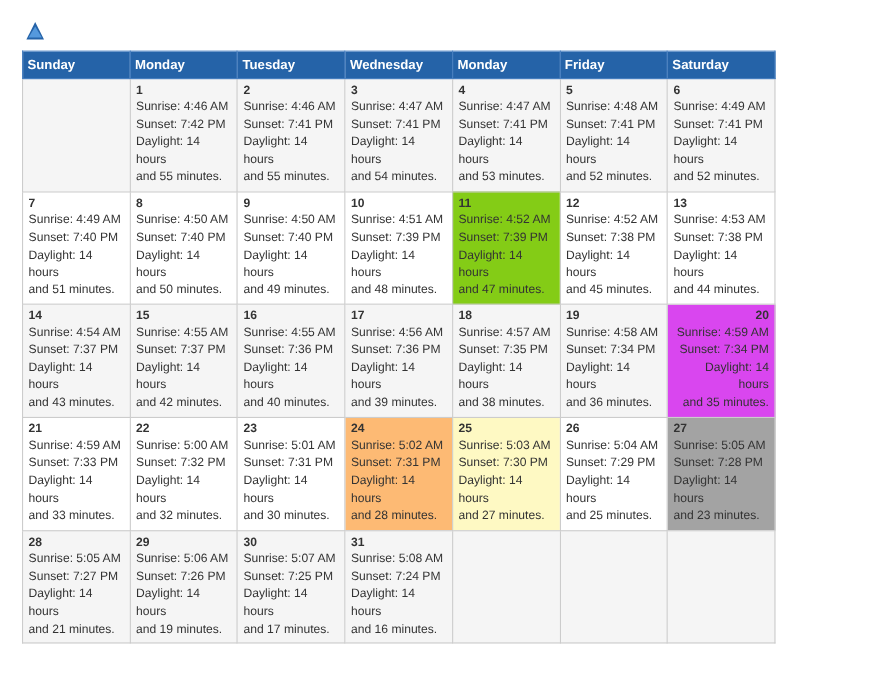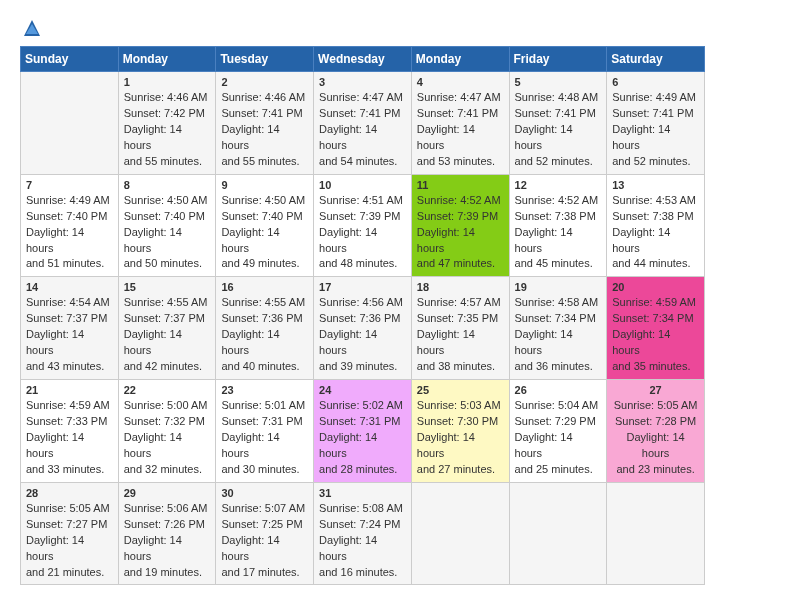--- a/index.html
+++ b/index.html
@@ -269,21 +269,21 @@
 Daylight: 14 hours
 and 38 minutes.</div>
           </td>
           <td style="background: rgb(245, 245, 245);">
             <span class="day-num">19</span>
             <div class="day-info" style="white-space: pre-line;">Sunrise: 4:58 AM
 Sunset: 7:34 PM
 Daylight: 14 hours
 and 36 minutes.</div>
           </td>
-          <td style="background: #ec4899;">
+          <td style="background: #d946ef; text-align: right;">
             <span class="day-num">20</span>
             <div class="day-info" style="white-space: pre-line;">Sunrise: 4:59 AM
 Sunset: 7:34 PM
 Daylight: 14 hours
 and 35 minutes.</div>
           </td>
         </tr>
         <tr>
           <td style="background: rgb(255, 255, 255);">
             <span class="day-num">21</span>
@@ -299,42 +299,42 @@
 Daylight: 14 hours
 and 32 minutes.</div>
           </td>
           <td style="background: rgb(255, 255, 255);">
             <span class="day-num">23</span>
             <div class="day-info" style="white-space: pre-line;">Sunrise: 5:01 AM
 Sunset: 7:31 PM
 Daylight: 14 hours
 and 30 minutes.</div>
           </td>
-          <td style="background: #f0abfc; margin-left: 32px;">
+          <td style="background: #fdba74; margin-left: 32px;">
             <span class="day-num">24</span>
             <div class="day-info" style="white-space: pre-line;">Sunrise: 5:02 AM
 Sunset: 7:31 PM
 Daylight: 14 hours
 and 28 minutes.</div>
           </td>
           <td style="background: #fef9c3;">
             <span class="day-num">25</span>
             <div class="day-info" style="white-space: pre-line;">Sunrise: 5:03 AM
 Sunset: 7:30 PM
 Daylight: 14 hours
 and 27 minutes.</div>
           </td>
           <td style="background: rgb(255, 255, 255);">
             <span class="day-num">26</span>
             <div class="day-info" style="white-space: pre-line;">Sunrise: 5:04 AM
 Sunset: 7:29 PM
 Daylight: 14 hours
 and 25 minutes.</div>
           </td>
-          <td style="background: #f9a8d4; text-align: center;">
+          <td style="background: #a3a3a3;">
             <span class="day-num">27</span>
             <div class="day-info" style="white-space: pre-line;">Sunrise: 5:05 AM
 Sunset: 7:28 PM
 Daylight: 14 hours
 and 23 minutes.</div>
           </td>
         </tr>
         <tr>
           <td style="background: rgb(245, 245, 245);">
             <span class="day-num">28</span>

